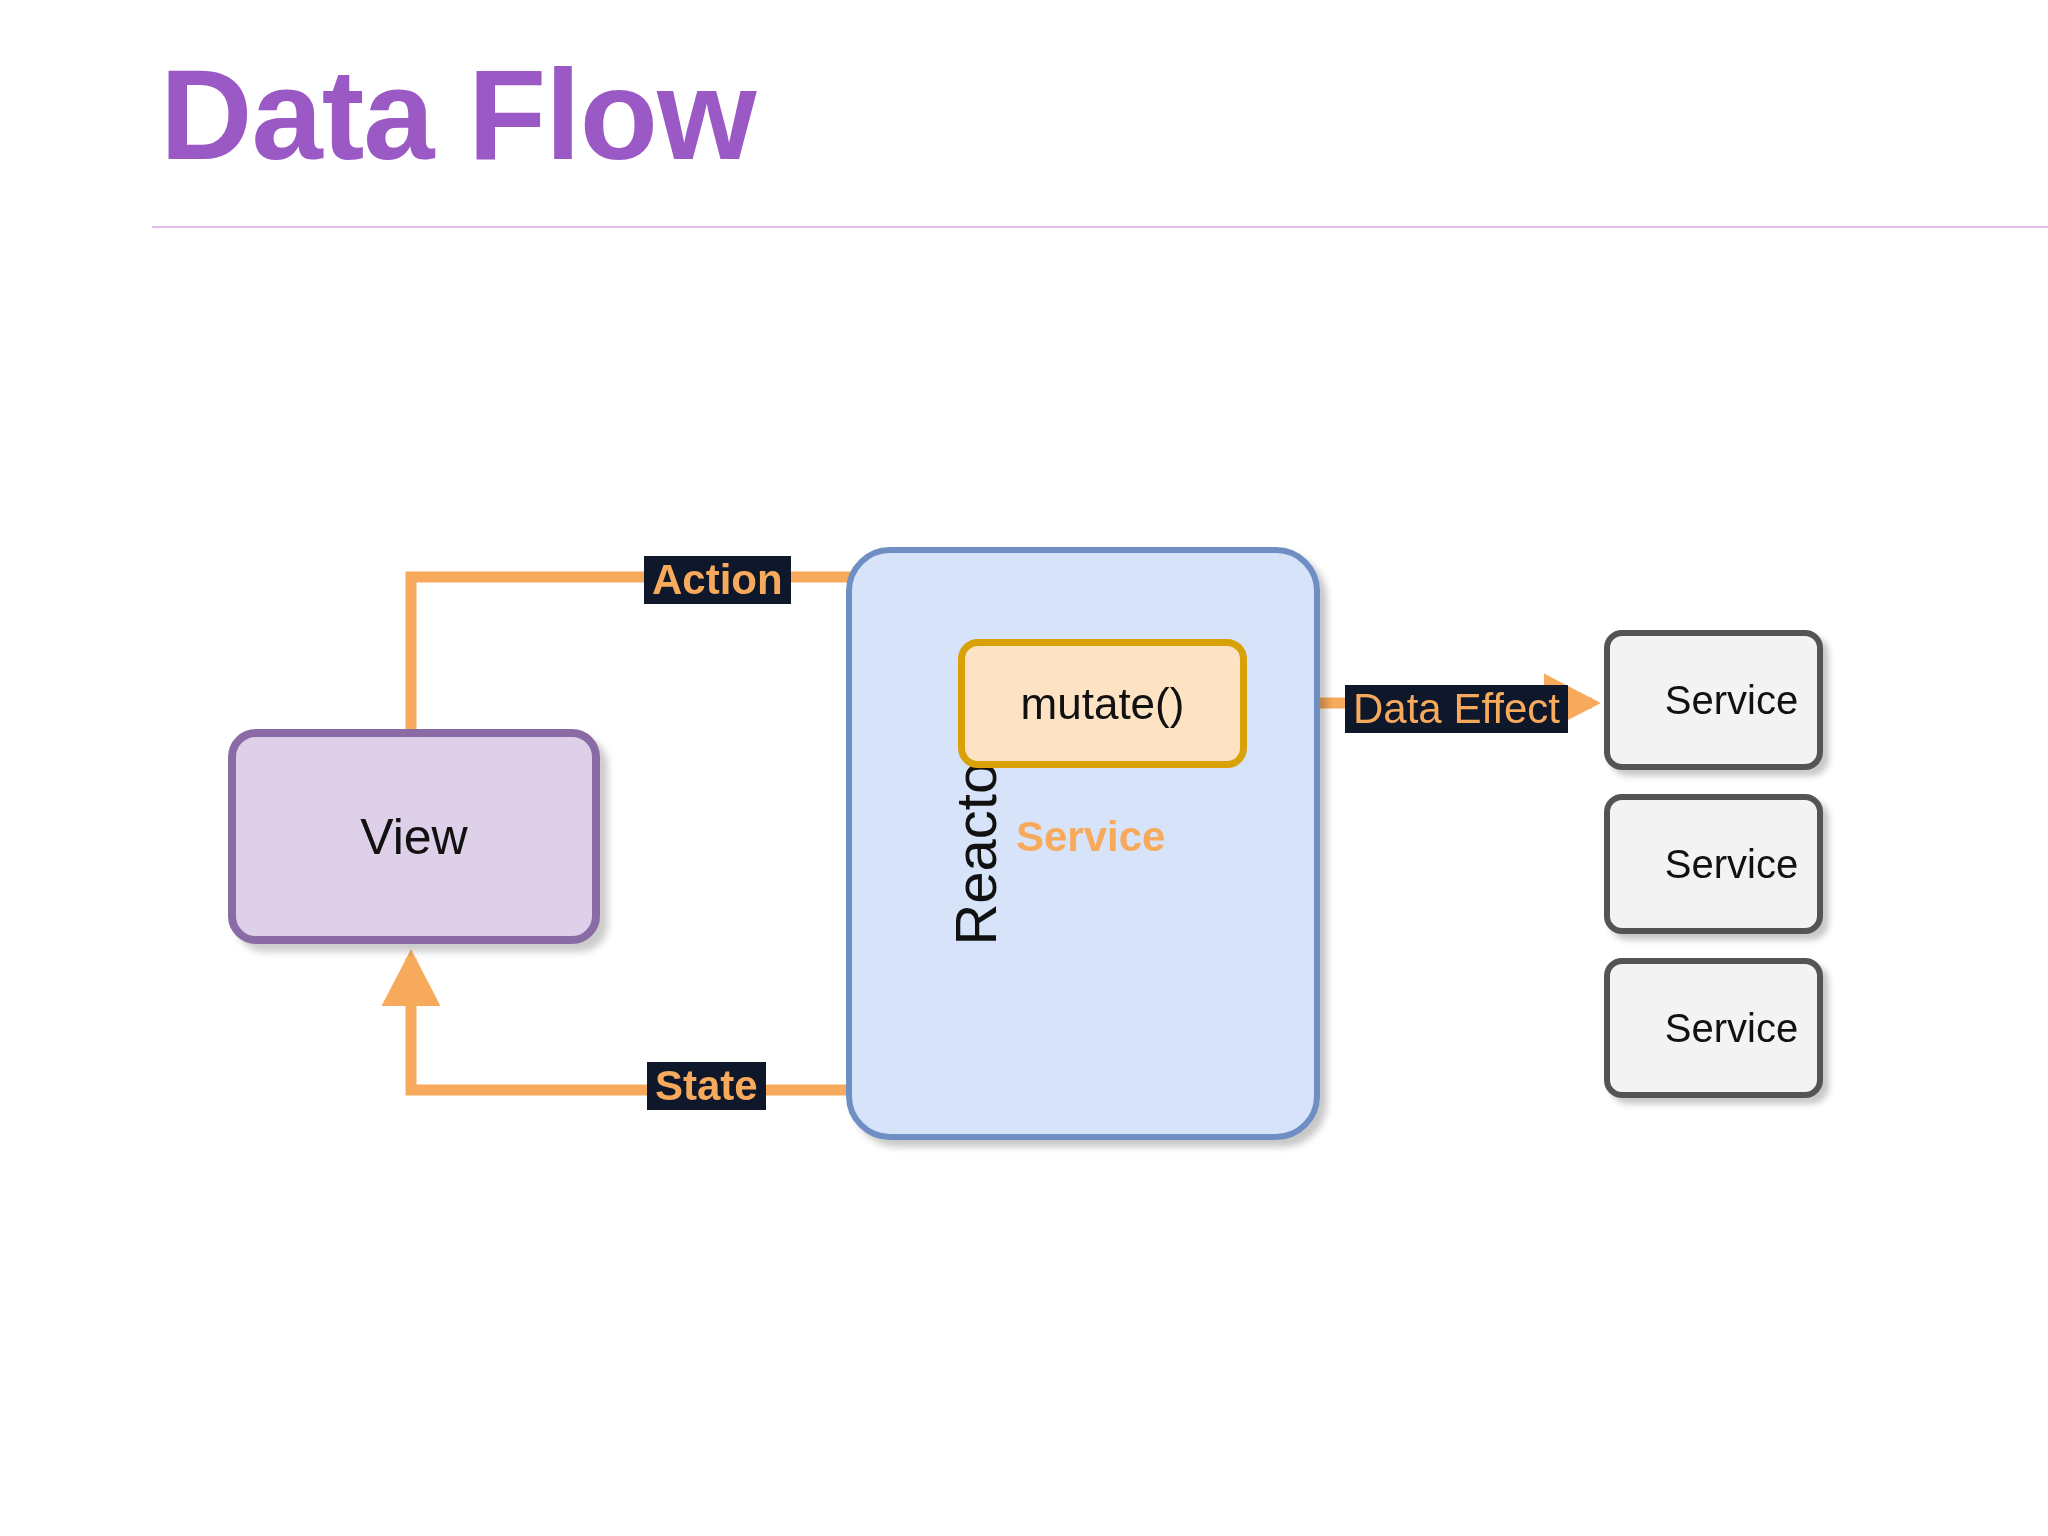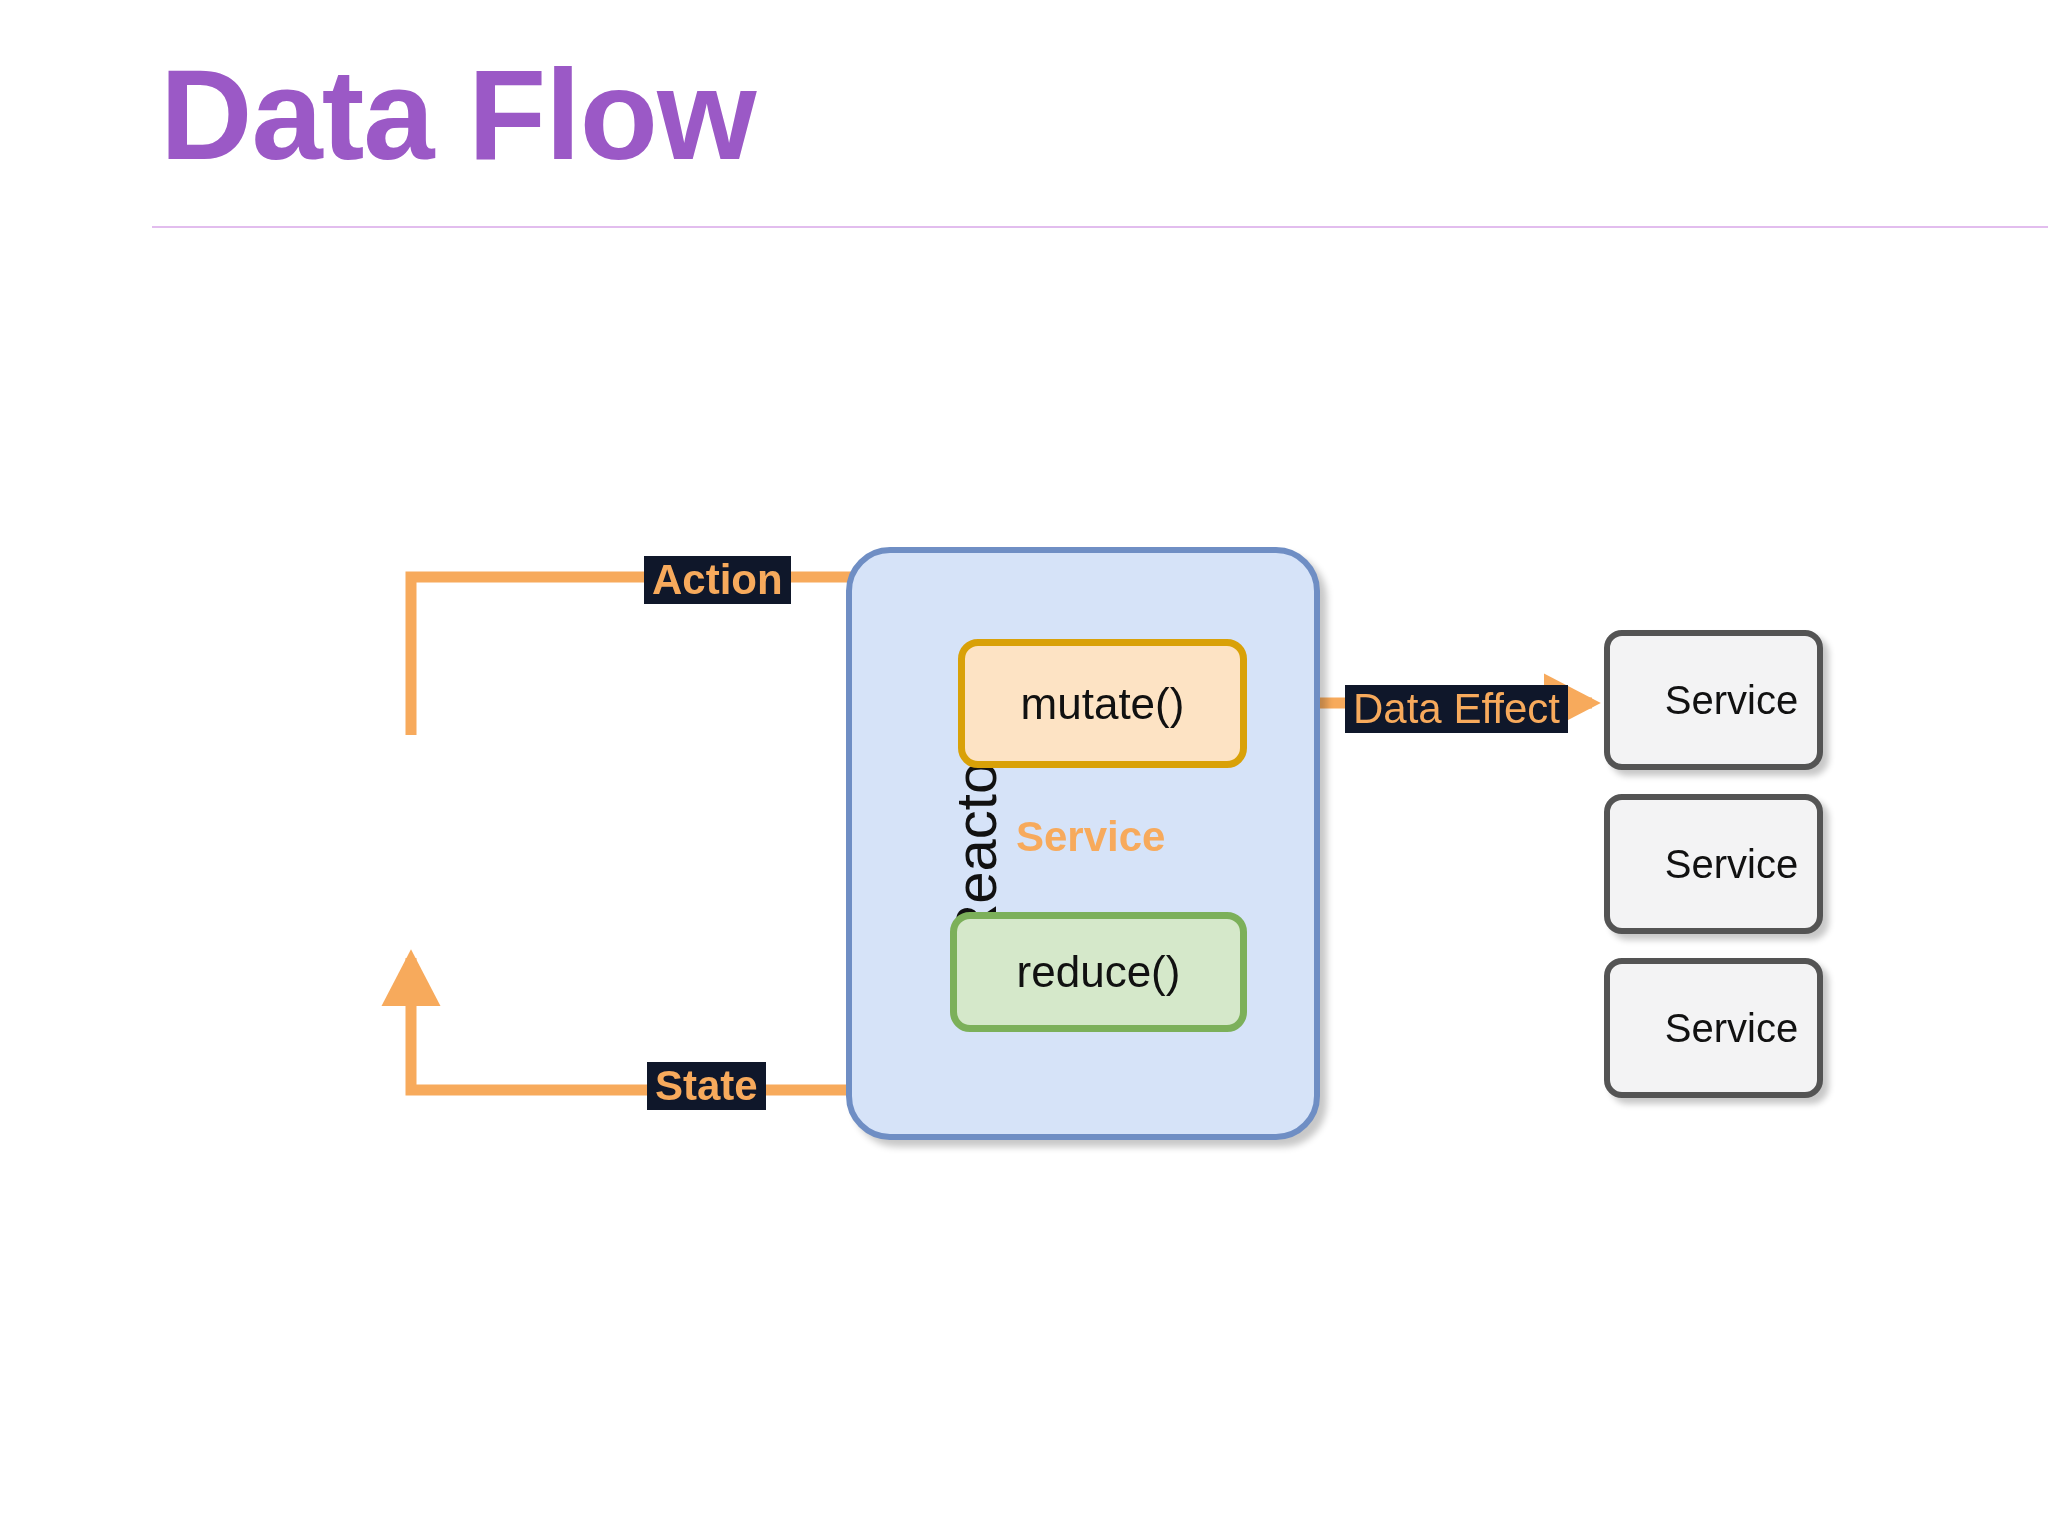--- a/index.html
+++ b/index.html
@@ -199,22 +199,22 @@
 
     <path d="M 1268,703 L 1592,703" fill="none" stroke="#f7aa5c" stroke-width="11" marker-start="url(#arrow-start)" marker-end="url(#arrow-end)"></path>
   </svg>
 
   <div id="reactor-container" class="node">
     <span id="reactor-label">Reactor</span>
   </div>
 
   <div id="node-mutate" class="node">mutate()</div>
 
-  <div id="node-reduce" class="node">reduce()</div>
-
+
+  <div id="node-view" class="node">View</div>
 
   <div id="service-1" class="node service-node">Service</div>
   <div id="service-2" class="node service-node">Service</div>
   <div id="service-3" class="node service-node">Service</div>
 
   <div id="label-action" class="edge-label bold">Action</div>
   <div id="label-mutation" class="edge-label bold">Service</div>
   <div id="label-state" class="edge-label bold">State</div>
   <div id="label-side-effect" class="edge-label">Data Effect</div>
 

